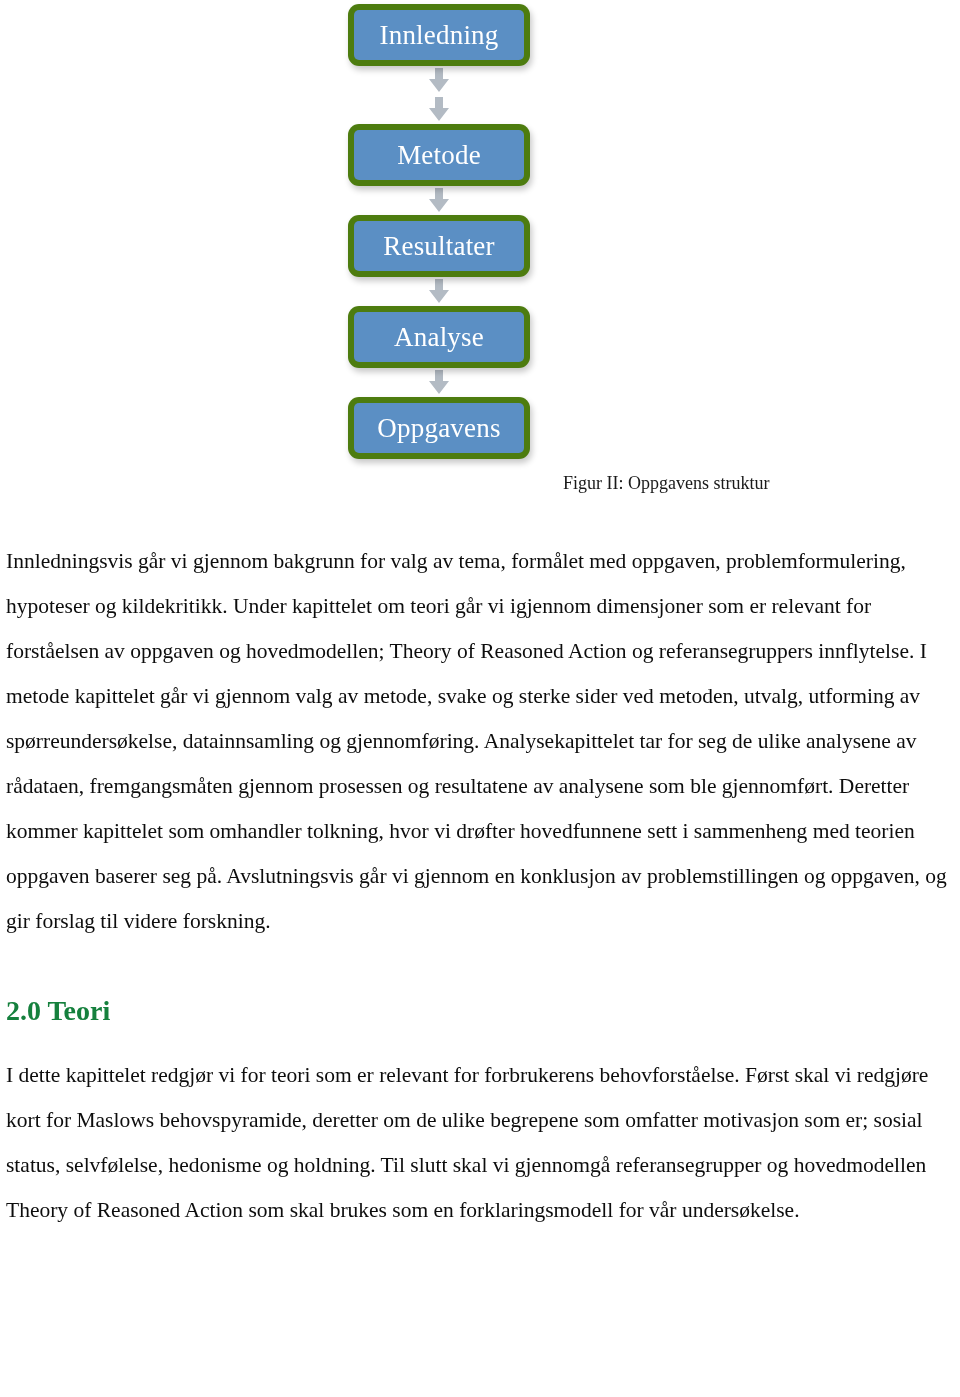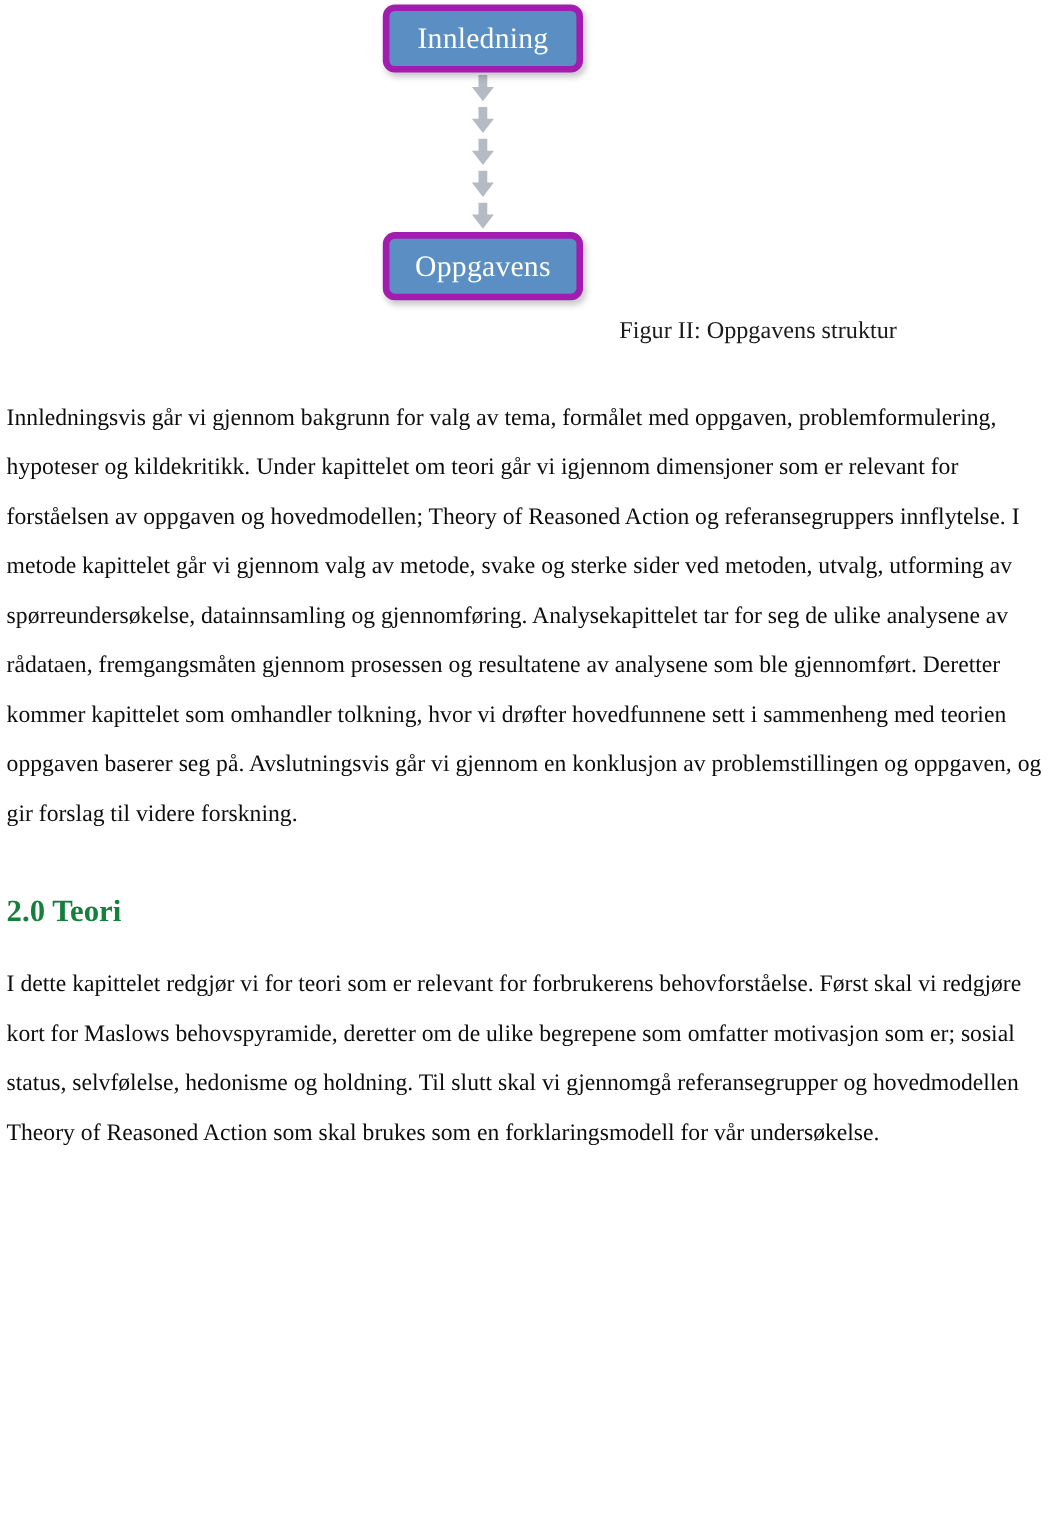--- a/index.html
+++ b/index.html
@@ -24,21 +24,21 @@
   }
   .flow {
     position: relative;
     width: 190px;
     margin-left: 345px;
   }
   .flow-node {
     position: relative;
     width: 182px;
     height: 62px;
-    background: #a21caf;
+    background: #4d7c0f;
     border-radius: 11px;
     box-shadow: 2px 4px 6px rgba(0,0,0,0.22);
     box-sizing: border-box;
     padding: 6px;
     margin: 0 0 0 3px;
   }
   .flow-node .inner {
     width: 100%;
     height: 100%;
     background: #5b8fc4;
@@ -64,21 +64,21 @@
     display: flex;
     align-items: center;
     justify-content: center;
   }
   .flow-arrow svg { display: block; }
 
   .fig-caption {
     margin-top: 14px;
     padding-left: 563px;
     font-family: "Liberation Serif", "DejaVu Serif", serif;
-    font-size: 22px;
+    font-size: 18px;
     line-height: 1.2;
     color: #1a1a1a;
   }
 
   
   .body-text {
     margin: 0;
     padding: 0 8px 0 6px;
     font-family: "Liberation Serif", "DejaVu Serif", serif;
     font-size: 21.5px;
@@ -116,34 +116,49 @@
       </svg>
     </div>
 
 
     <div class="flow-arrow">
       <svg width="26" height="25" viewBox="0 0 26 25" aria-hidden="true">
         <polygon points="9,0 17,0 17,11 23,11 13,24 3,11 9,11" fill="#b3bbc4"></polygon>
       </svg>
     </div>
 
+    <div class="flow-node">
+      <div class="inner">
+        <span class="label">Metode</span>
+      </div>
+    </div>
 
     <div class="flow-arrow">
       <svg width="26" height="25" viewBox="0 0 26 25" aria-hidden="true">
         <polygon points="9,0 17,0 17,11 23,11 13,24 3,11 9,11" fill="#b3bbc4"></polygon>
       </svg>
     </div>
 
+    <div class="flow-node">
+      <div class="inner">
+        <span class="label">Resultater</span>
+      </div>
+    </div>
 
     <div class="flow-arrow">
       <svg width="26" height="25" viewBox="0 0 26 25" aria-hidden="true">
         <polygon points="9,0 17,0 17,11 23,11 13,24 3,11 9,11" fill="#b3bbc4"></polygon>
       </svg>
     </div>
 
+    <div class="flow-node">
+      <div class="inner">
+        <span class="label">Analyse</span>
+      </div>
+    </div>
 
     <div class="flow-arrow">
       <svg width="26" height="25" viewBox="0 0 26 25" aria-hidden="true">
         <polygon points="9,0 17,0 17,11 23,11 13,24 3,11 9,11" fill="#b3bbc4"></polygon>
       </svg>
     </div>
 
     <div class="flow-node">
       <div class="inner">
         <span class="label">Oppgavens</span>

